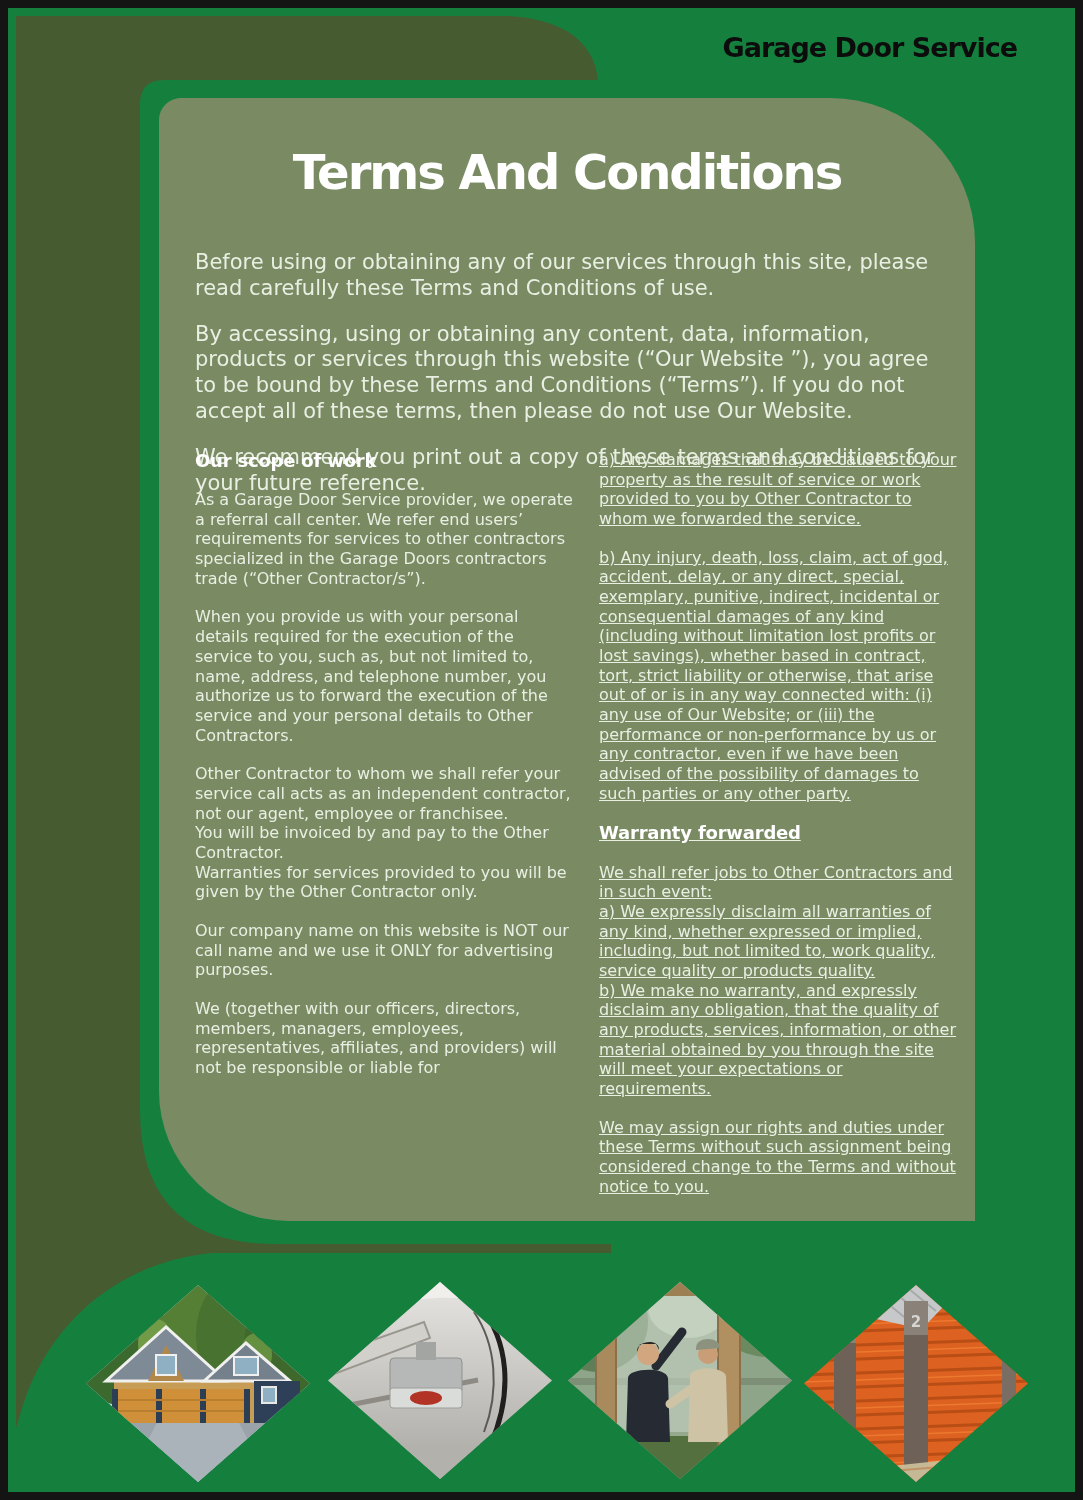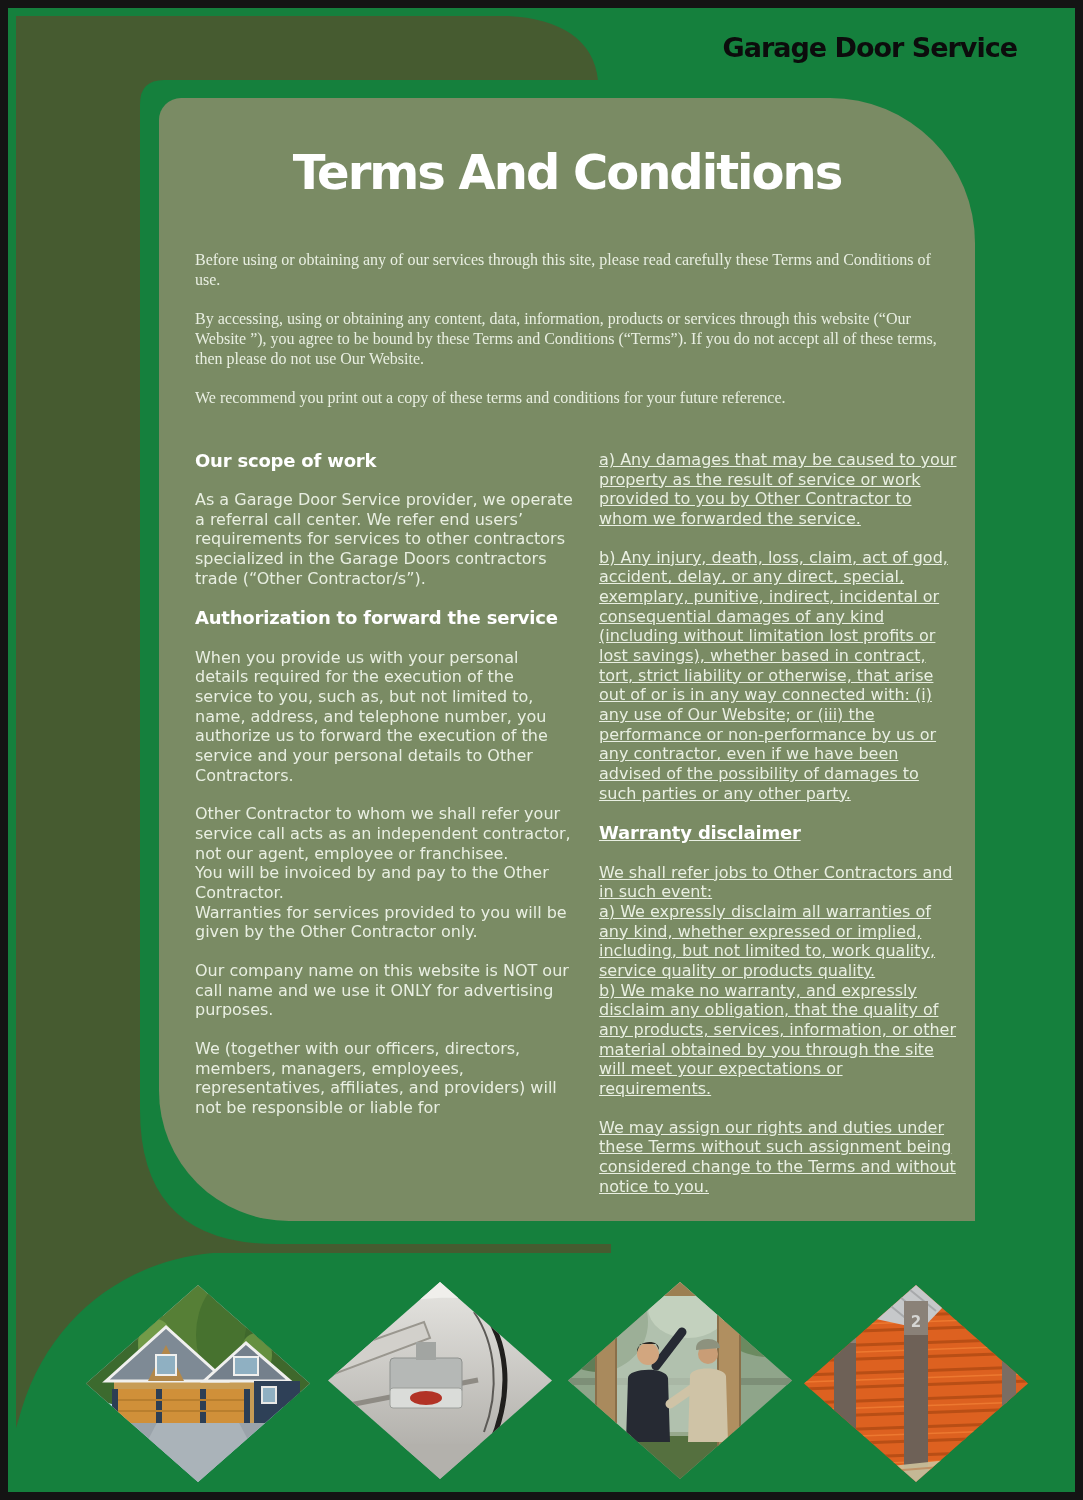--- a/index.html
+++ b/index.html
@@ -26,21 +26,21 @@
     border-radius:22px 145px 0 130px;
   }
   .title{
     position:absolute;left:0;top:46px;width:100%;
     text-align:center;
     font-size:48px;font-weight:bold;letter-spacing:-2px;
     color:#ffffff;margin:0;
   }
   .intro{
     position:absolute;left:36px;top:152px;width:742px;
-    color:#e9efe2;font-size:16px;line-height:1.23;font-family:Liberation Serif, serif;
+    color:#e9efe2;font-size:21px;line-height:1.23;
   }
   .intro p{margin:0 0 20px 0;}
   .cols{
     position:absolute;left:36px;top:352px;right:16px;
     display:flex;gap:26px;
     color:#e9efe2;font-size:16px;line-height:1.23;
   }
   .col-left{width:378px;flex:none;}
   .col-right{width:360px;flex:none;text-decoration:underline;}
   .cols h3{
@@ -81,32 +81,31 @@
     <h1 class="title">Terms And Conditions</h1>
     <div class="intro" id="intro">
         <p>Before using or obtaining any of our services through this site, please read carefully these Terms and Conditions of use.</p>
         <p>By accessing, using or obtaining any content, data, information, products or services through this website (“Our Website ”), you agree to be bound by these Terms and Conditions (“Terms”). If you do not accept all of these terms, then please do not use Our Website.</p>
         <p>We recommend you print out a copy of these terms and conditions for your future reference.</p>
       </div>
     <div class="cols">
       <div class="col-left" id="col-left">
           <h3>Our scope of work</h3>
           <p>As a Garage Door Service provider, we operate a referral call center. We refer end users’ requirements for services to other contractors specialized in the Garage Doors contractors trade (“Other Contractor/s”).</p>
-          <h3>Authorization to forward the service</h3>
           <p>When you provide us with your personal details required for the execution of the service to you, such as, but not limited to, name, address, and telephone number, you authorize us to forward the execution of the service and your personal details to Other Contractors.</p>
           <p>Other Contractor to whom we shall refer your service call acts as an independent contractor, not our agent, employee or franchisee.
 You will be invoiced by and pay to the Other Contractor.
 Warranties for services provided to you will be given by the Other Contractor only.</p>
           <p>Our company name on this website is NOT our call name and we use it ONLY for advertising purposes.</p>
           <p>We (together with our officers, directors, members, managers, employees, representatives, affiliates, and providers) will not be responsible or liable for</p>
         </div>
       <div class="col-right" id="col-right">
           <p>a) Any damages that may be caused to your property as the result of service or work provided to you by Other Contractor to whom we forwarded the service.</p>
           <p>b) Any injury, death, loss, claim, act of god, accident, delay, or any direct, special, exemplary, punitive, indirect, incidental or consequential damages of any kind (including without limitation lost profits or lost savings), whether based in contract, tort, strict liability or otherwise, that arise out of or is in any way connected with: (i) any use of Our Website; or (iii) the performance or non-performance by us or any contractor, even if we have been advised of the possibility of damages to such parties or any other party.</p>
-          <h3>Warranty disclaimer</h3>
+          <h3>Warranty forwarded</h3>
           <p>We shall refer jobs to Other Contractors and in such event:
 a) We expressly disclaim all warranties of any kind, whether expressed or implied, including, but not limited to, work quality, service quality or products quality.
 b) We make no warranty, and expressly disclaim any obligation, that the quality of any products, services, information, or other material obtained by you through the site will meet your expectations or requirements.</p>
           <p>We may assign our rights and duties under these Terms without such assignment being considered change to the Terms and without notice to you.</p>
         </div>
     </div>
   </div>
 
   <div class="diamond d1">
     <svg width="224" height="197" viewBox="0 0 224 197">

